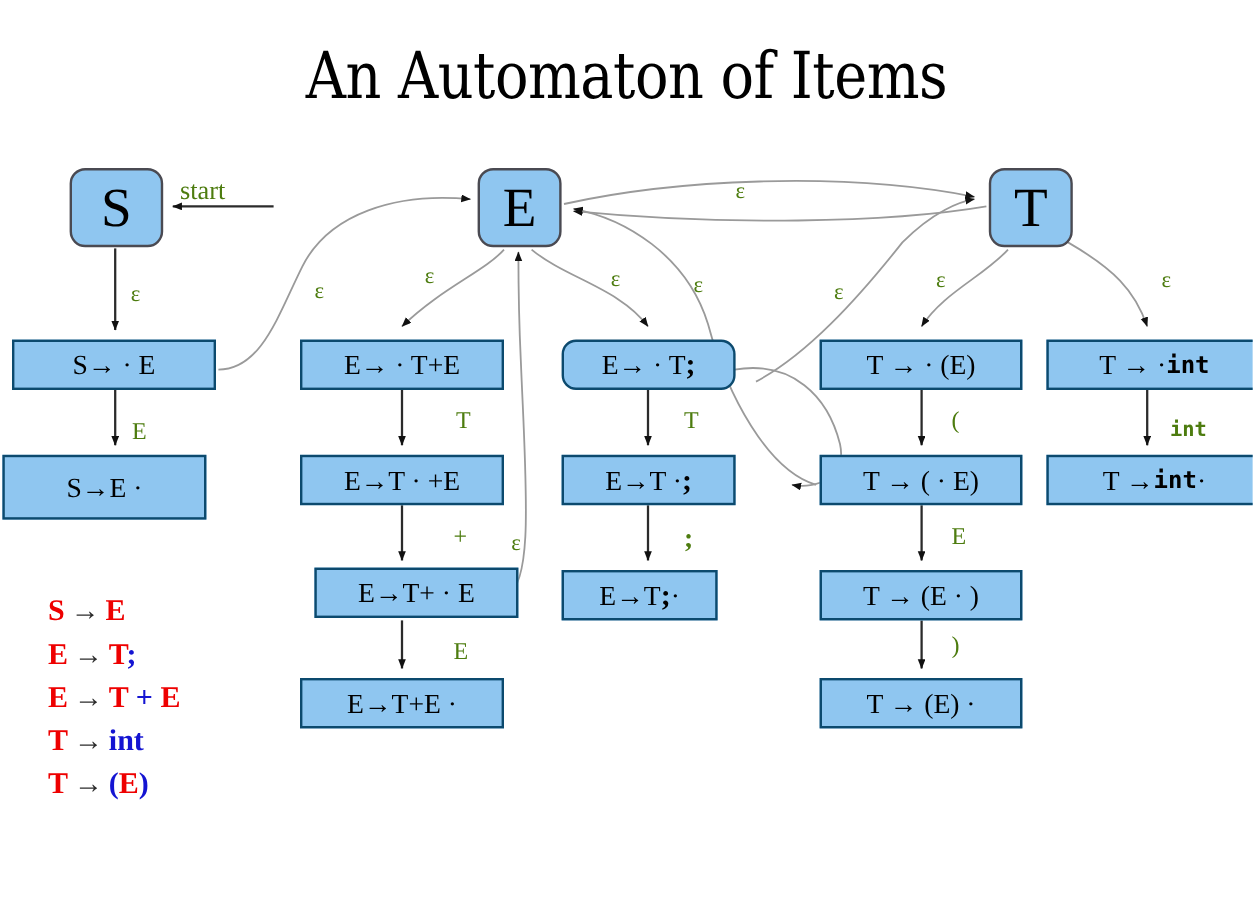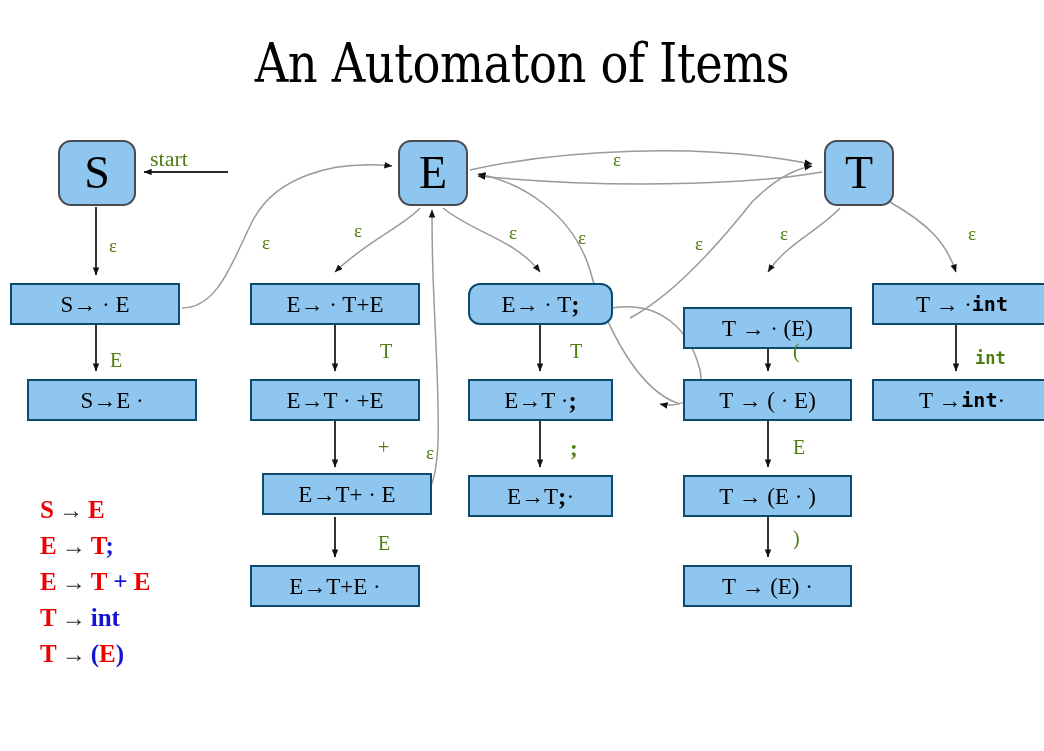--- a/index.html
+++ b/index.html
@@ -196,21 +196,21 @@
   </div>
   <div class="node" style="left:824px; top:140px; width:70px; height:66px;">
     <span>T</span>
   </div>
 
   <div class="elabel start" style="left:150px; top:148px;">start</div>
 
   <div class="item" style="left:10px; top:283px; width:170px; height:42px;">
     <span>S→ · E</span>
   </div>
-  <div class="item" style="left:27px; top:379px; width:170px; height:42px;">
+  <div class="item" style="left:2px; top:379px; width:170px; height:54px;">
     <span>S→E ·</span>
   </div>
 
   <div class="item" style="left:250px; top:283px; width:170px; height:42px;">
     <span>E→ · T+E</span>
   </div>
   <div class="item" style="left:250px; top:379px; width:170px; height:42px;">
     <span>E→T · +E</span>
   </div>
   <div class="item" style="left:250px; top:473px; width:170px; height:42px;margin-left:12px;">
@@ -223,27 +223,27 @@
   <div class="item" style="left:468px; top:283px; width:145px; height:42px;border-radius:12px;">
     <span>E→ · T </span>
       <span class="bsemi">;</span>
       <span></span>
   </div>
   <div class="item" style="left:468px; top:379px; width:145px; height:42px;">
     <span>E→T · </span>
       <span class="bsemi">;</span>
       <span></span>
   </div>
-  <div class="item" style="left:468px; top:475px; width:145px; height:42px;align-items:center;">
+  <div class="item" style="left:468px; top:475px; width:130px; height:42px;align-items:center;">
     <span>E→T </span>
       <span class="bsemi">;</span>
       <span> ·</span>
   </div>
 
-  <div class="item" style="left:683px; top:283px; width:169px; height:42px;margin-top:24px;">
+  <div class="item" style="left:683px; top:283px; width:169px; height:42px;">
     <span>T → · (E)</span>
   </div>
   <div class="item" style="left:683px; top:379px; width:169px; height:42px;">
     <span>T → ( · E)</span>
   </div>
   <div class="item" style="left:683px; top:475px; width:169px; height:42px;">
     <span>T → (E · )</span>
   </div>
   <div class="item" style="left:683px; top:565px; width:169px; height:42px;">
     <span>T → (E) ·</span>

